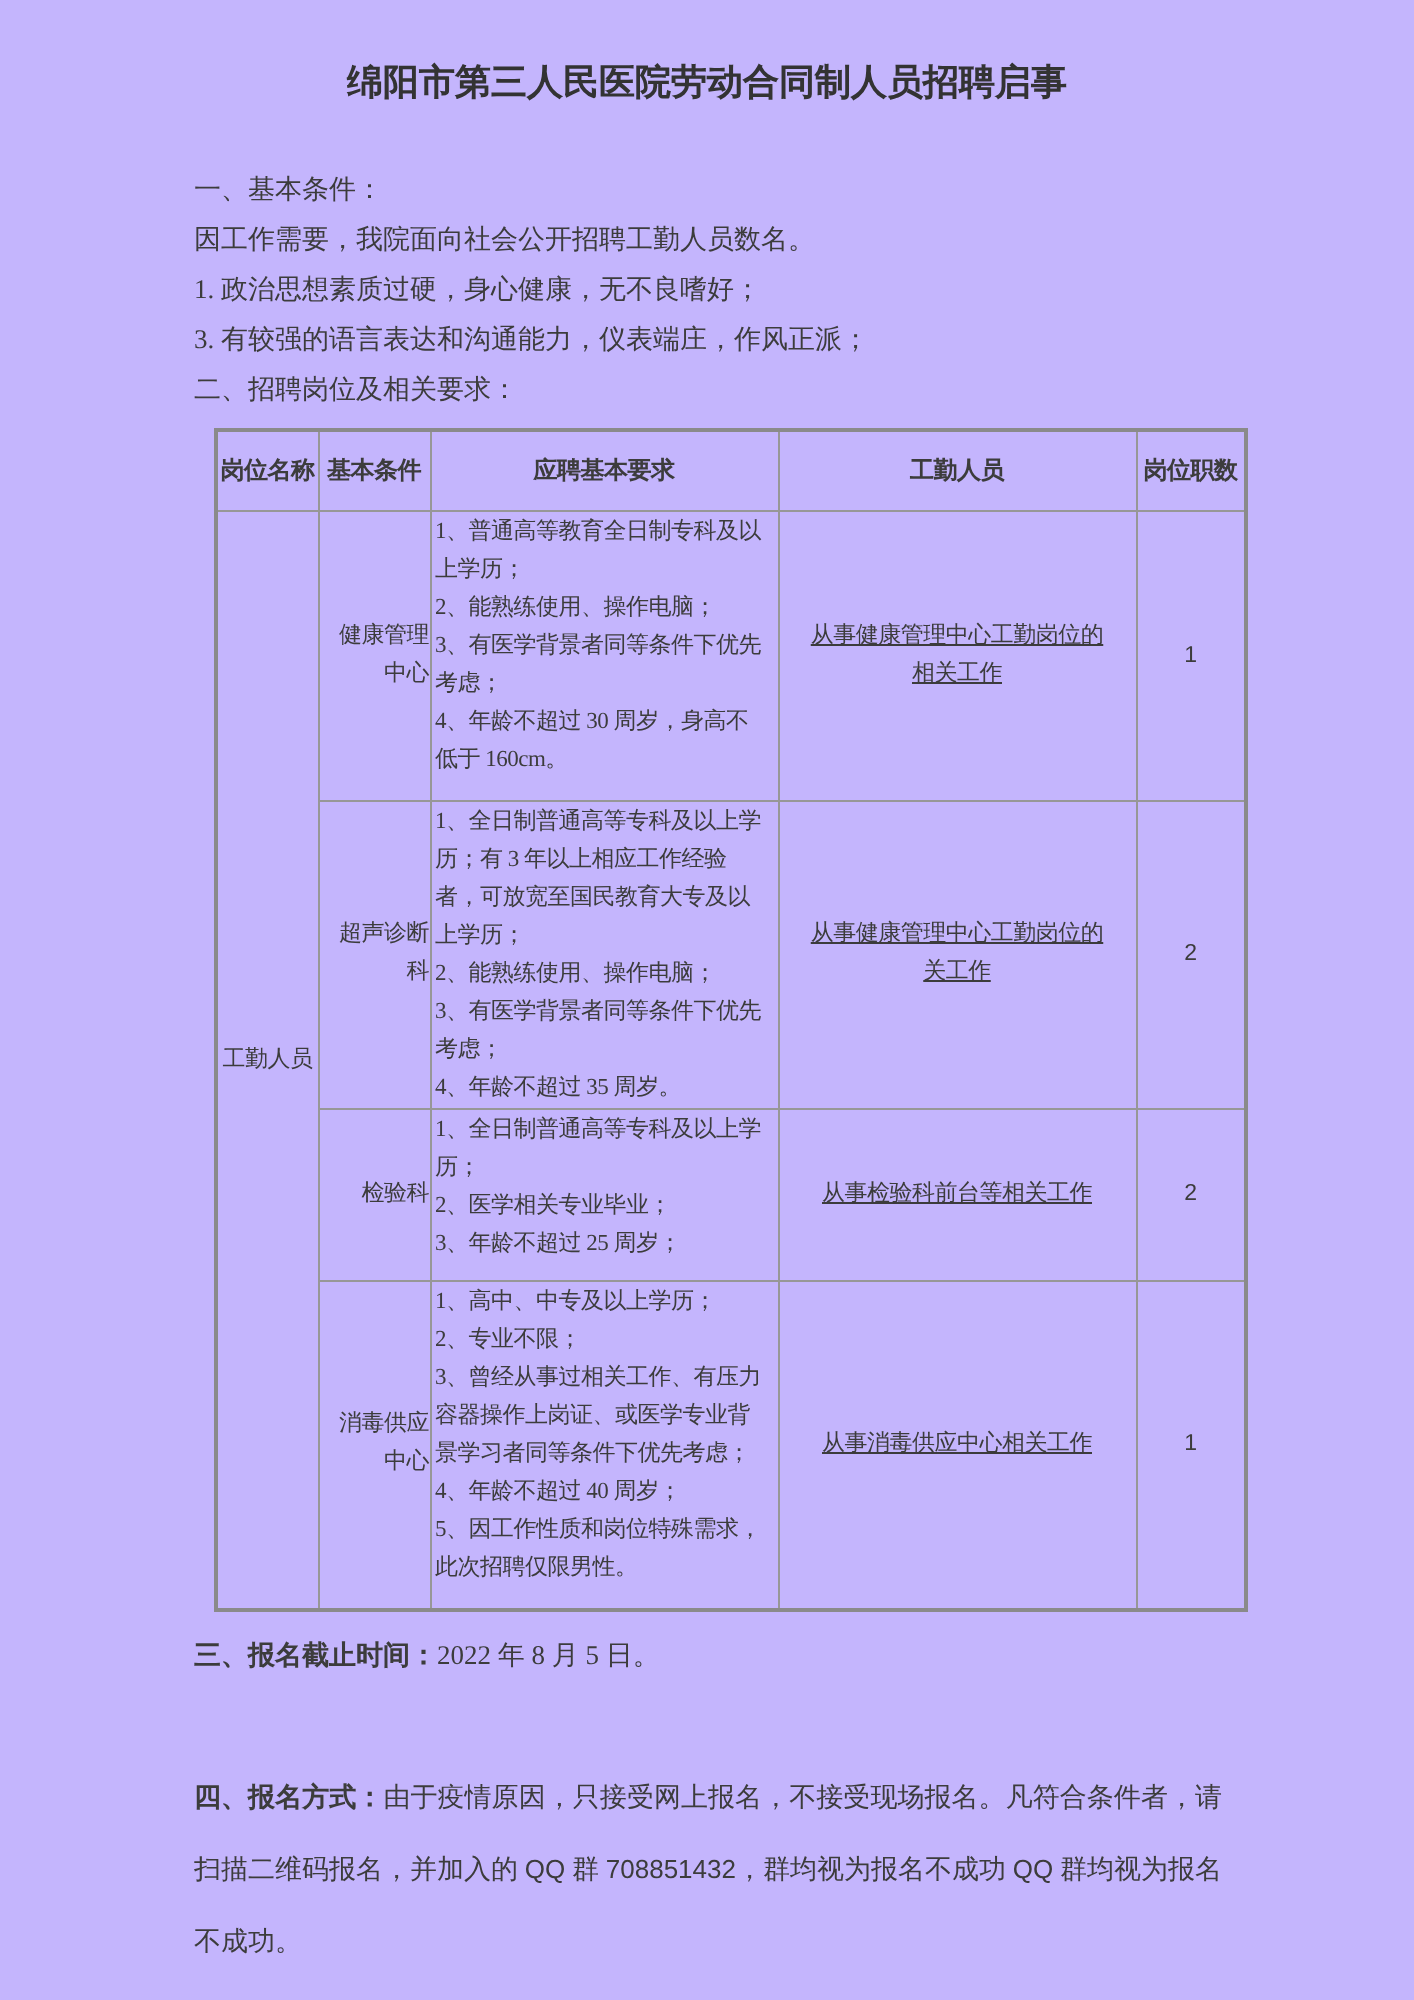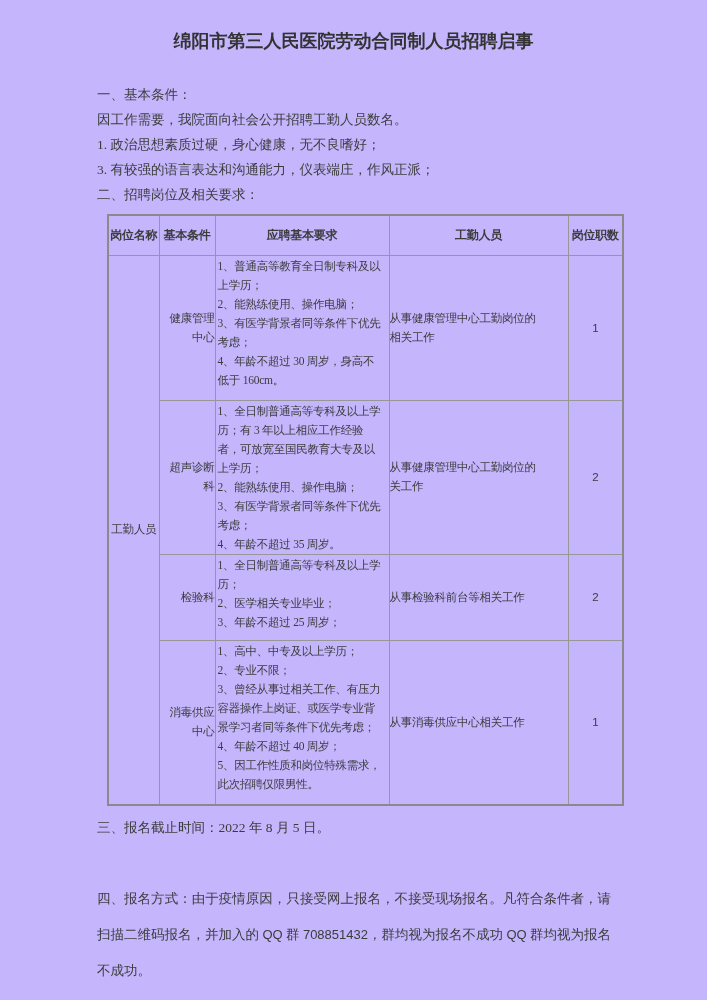--- a/index.html
+++ b/index.html
@@ -66,42 +66,44 @@
     line-height:19px;
   }
   td.req {
     text-align:left;
     vertical-align:top;
     white-space:pre-line;
     line-height:19px;
     padding:1px 1px 0 2px;
   }
   td.desc {
+    text-align:center;
     vertical-align:middle;
     white-space:pre-line;
     line-height:19px;
+    text-decoration:underline;
   }
   td.cnt {
     text-align:center;
     vertical-align:middle;
     font-family:"Liberation Sans","DejaVu Sans",sans-serif;
     font-size:11.5px;
   }
   .s3 {
     margin-top:9px;
     font-size:13.5px;
     line-height:25px;
   }
   .s4 {
     margin-top:41px;
     font-size:13.5px;
     line-height:36px;
     text-align:justify;
   }
-  .b { font-weight:normal; }
+  .b { font-weight:bold; }
   .latin {
     font-family:"Liberation Sans","DejaVu Sans",sans-serif;
     font-weight:normal;
     font-size:13px;
   }
 </style>
 </head>
 <body>
 
 <div class="page">

